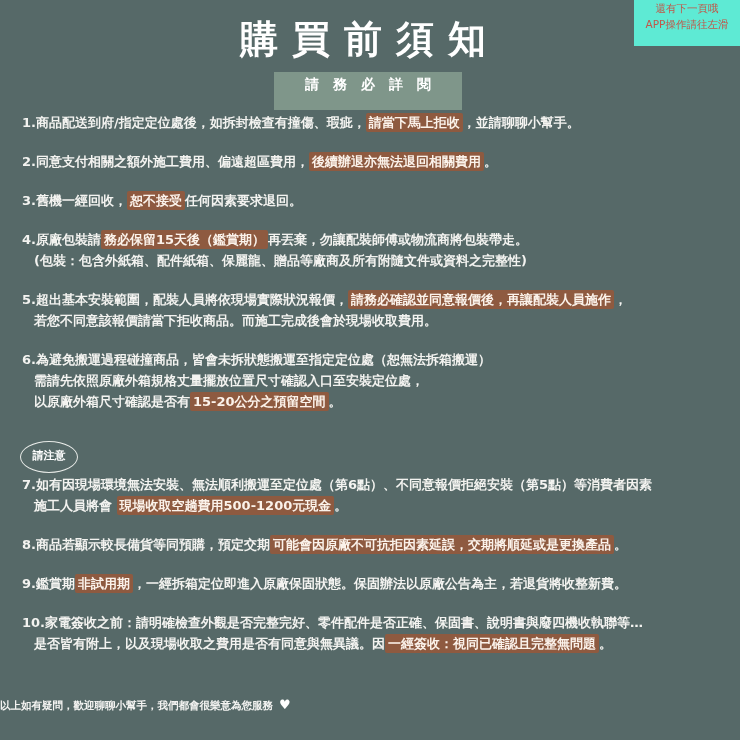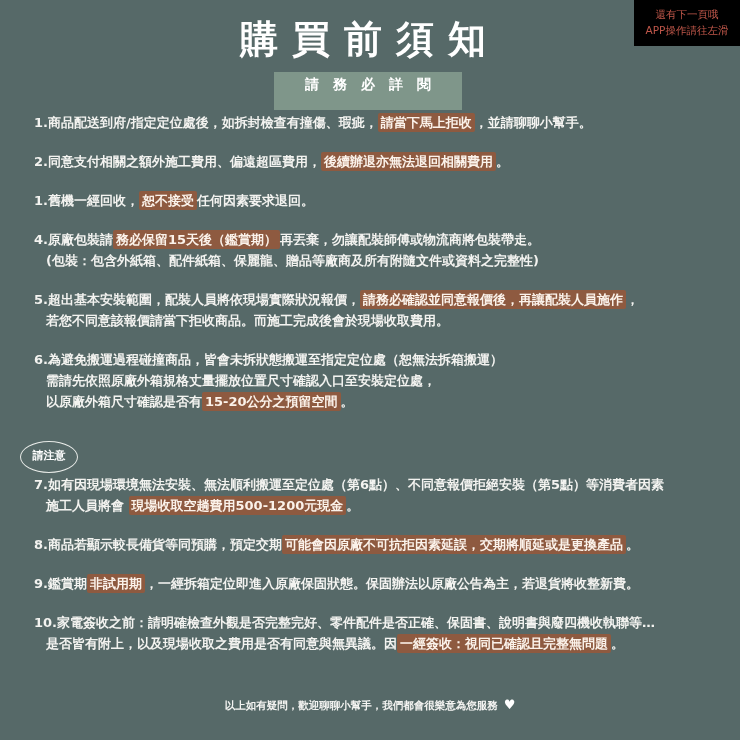--- a/index.html
+++ b/index.html
@@ -6,56 +6,56 @@
   body {
     width:740px; height:740px; overflow:hidden;
     background:#566968;
     font-family:"DejaVu Sans","Liberation Sans",sans-serif;
     color:#f3f3f0;
     position:relative;
   }
   .corner-note {
     position:absolute; top:0; right:0;
     width:106px; height:46px;
-    background:#000000;
+    background:#5eead4;
     color:#c0574a;
     font-size:10.5px; line-height:16px;
     text-align:center;
-    padding-top:6px; box-sizing:border-box;
+    box-sizing:border-box;
   }
   .title {
     position:absolute; top:14px; left:0; width:740px;
     text-align:center;
     font-size:38px; font-weight:bold; letter-spacing:14px;
     color:#ffffff;
   }
   .subtitle {
     position:absolute; top:72px; left:274px; width:188px; height:38px;
     background:#7f968a;
     text-align:center; line-height:25px;
     font-size:14px; font-weight:bold; letter-spacing:14px; text-indent:14px;
     color:#ffffff;
   }
   .items {
     position:absolute; top:112px; left:18px; width:715px;
     font-size:13px; font-weight:bold;
   }
-  .item { margin:16px; line-height:21px; white-space:nowrap; }
+  .item { margin:4px; line-height:21px; white-space:nowrap; }
   .item .line2 { padding-left:12px; display:block; }
   .hl { background:#8e5a40; padding:2px 3px; border-radius:2px; color:#fbf2ea; }
   .notice-badge {
     position:absolute; top:441px; left:20px;
     width:56px; height:30px;
     border:1.5px solid #e8ebe8; border-radius:50%;
     text-align:center; line-height:28px;
     font-size:11px; font-weight:bold; color:#ffffff;
   }
   .footer {
     position:absolute; top:697px; left:0; width:740px;
-    text-align:center; font-size:10.5px; font-weight:bold; color:#f4f4f2;
+    text-align:left; font-size:10.5px; font-weight:bold; color:#f4f4f2;
   }
   .heart { display:inline-block; margin-left:6px; color:#ffffff; font-size:13px; }
 </style>
 </head>
 <body>
 
 <div class="corner-note">
   <div>還有下一頁哦</div>
   <div>APP操作請往左滑</div>
 </div>
@@ -64,21 +64,21 @@
 <div class="subtitle">請務必詳閱</div>
 
 <div class="items">
   <p class="item" style="margin-top:0">
     <span>1.商品配送到府/指定定位處後，如拆封檢查有撞傷、瑕疵，</span><span class="hl">請當下馬上拒收</span><span>，並請聊聊小幫手。</span>
   </p>
   <p class="item" style="margin-top:18px">
     <span>2.同意支付相關之額外施工費用、偏遠超區費用，</span><span class="hl">後續辦退亦無法退回相關費用</span><span>。</span>
   </p>
   <p class="item" style="margin-top:18px">
-    <span>1.舊機一經回收，</span><span class="hl">恕不接受</span><span>任何因素要求退回。</span>
+    <span>3.舊機一經回收，</span><span class="hl">恕不接受</span><span>任何因素要求退回。</span>
   </p>
   <p class="item" style="margin-top:18px">
     <span>4.原廠包裝請</span><span class="hl">務必保留15天後（鑑賞期）</span><span>再丟棄，勿讓配裝師傅或物流商將包裝帶走。</span>
     <span class="line2">(包裝：包含外紙箱、配件紙箱、保麗龍、贈品等廠商及所有附隨文件或資料之完整性)</span>
   </p>
   <p class="item" style="margin-top:18px">
     <span>5.超出基本安裝範圍，配裝人員將依現場實際狀況報價，</span><span class="hl">請務必確認並同意報價後，再讓配裝人員施作</span><span>，</span>
     <span class="line2">若您不同意該報價請當下拒收商品。而施工完成後會於現場收取費用。</span>
   </p>
   <p class="item" style="margin-top:18px">

